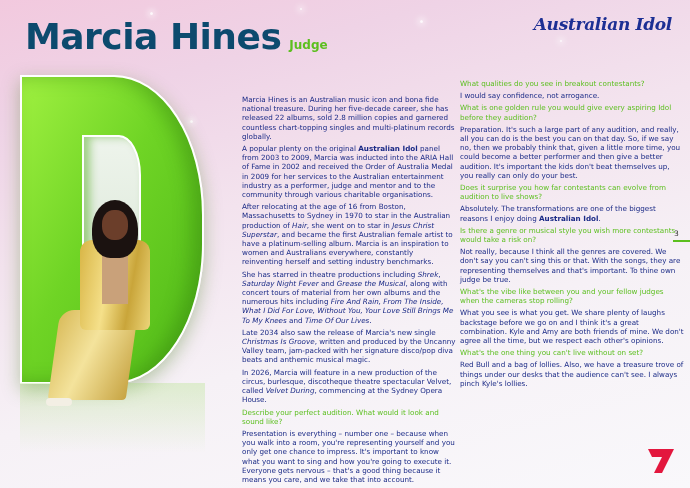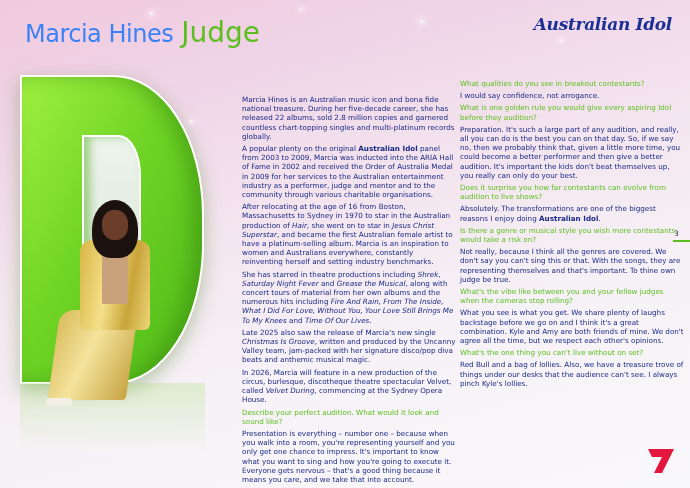--- a/index.html
+++ b/index.html
@@ -3,22 +3,22 @@
 <meta charset="utf-8">
 <style>
   html, body { margin: 0; padding: 0; }
   body {
     width: 690px; height: 488px; overflow: hidden; position: relative;
     font-family: "DejaVu Sans", sans-serif;
     background: linear-gradient(165deg, #f2c9de 0%, #efd3e6 18%, #f3e3ee 40%, #f6f1f6 65%, #f9f8fb 100%);
   }
   .sparkle { position:absolute; border-radius:50%; background:rgba(255,255,255,0.85); box-shadow:0 0 6px 2px rgba(255,255,255,0.7); }
   .title-wrap { position:absolute; left:25px; top:16px; display:flex; align-items:baseline; }
-  .title { font-family:"DejaVu Sans", sans-serif; font-weight:normal; font-size:24px; color:#3b82f6; letter-spacing:-0.5px; }
-  .subtitle { font-family:"DejaVu Sans", sans-serif; font-weight:normal; font-size:28px; color:#5cbf1f; margin-left:8px; }
+  .title { font-family:"DejaVu Sans", sans-serif; font-weight:bold; font-size:36px; color:#0c4a6e; letter-spacing:-0.5px; }
+  .subtitle { font-family:"DejaVu Sans", sans-serif; font-weight:bold; font-size:12px; color:#5cbf1f; margin-left:8px; }
   .brand { position:absolute; right:18px; top:14px; font-family:"DejaVu Serif", serif; font-style:italic; font-weight:bold; font-size:17px; color:#1c2f94; letter-spacing:-0.3px; }
   
   .hero { position:absolute; left:20px; top:75px; width:190px; height:330px; }
   .d-shape { position:absolute; left:0; top:0; width:180px; height:305px; background:linear-gradient(120deg,#9ff040 0%, #6fd425 45%, #4fb818 100%); border-radius:0 90px 90px 0 / 0 140px 140px 0; border:2px solid #ffffff; box-shadow:0 6px 18px rgba(60,120,20,0.35), inset -10px 0 18px rgba(40,110,10,0.35); }
   .d-hole { position:absolute; left:62px; top:60px; width:55px; height:178px; background:linear-gradient(180deg,#eef4ec,#d8e6d4); border-radius:0 22px 22px 0 / 0 40px 40px 0; border:2px solid #fff; box-shadow: inset 6px 0 8px rgba(80,170,30,0.5); }
   .reflection { position:absolute; left:0; top:308px; width:185px; height:70px; background:linear-gradient(180deg, rgba(150,220,90,0.25), rgba(255,255,255,0)); }
   .person { position:absolute; left:22px; top:125px; width:120px; height:215px; }
   .hair { position:absolute; left:50px; top:0; width:46px; height:58px; background:#1b1210; border-radius:50% 50% 40% 40%; }
   .face { position:absolute; left:60px; top:10px; width:26px; height:30px; background:#6b3e2a; border-radius:45%; }
   .jacket { position:absolute; left:38px; top:40px; width:70px; height:90px; background:linear-gradient(100deg,#d8b545,#f5e08a 40%,#c9a53a 70%,#ecd579); border-radius:12px 12px 6px 6px; }
@@ -68,21 +68,21 @@
     <div class="face"></div>
     <div class="shoe"></div>
   </div>
 </div>
 
 <section class="col col-left">
   <p><span>Marcia Hines is an Australian music icon and bona fide national treasure. During her five-decade career, she has released 22 albums, sold 2.8 million copies and garnered countless chart-topping singles and multi-platinum records globally.</span></p>
   <p><span>A popular plenty on the original </span><b>Australian Idol</b><span> panel from 2003 to 2009, Marcia was inducted into the ARIA Hall of Fame in 2002 and received the Order of Australia Medal in 2009 for her services to the Australian entertainment industry as a performer, judge and mentor and to the community through various charitable organisations.</span></p>
   <p><span>After relocating at the age of 16 from Boston, Massachusetts to Sydney in 1970 to star in the Australian production of </span><i>Hair</i><span>, she went on to star in </span><i>Jesus Christ Superstar</i><span>, and became the first Australian female artist to have a platinum-selling album. Marcia is an inspiration to women and Australians everywhere, constantly reinventing herself and setting industry benchmarks.</span></p>
   <p><span>She has starred in theatre productions including </span><i>Shrek</i><span>, </span><i>Saturday Night Fever</i><span> and </span><i>Grease the Musical</i><span>, along with concert tours of material from her own albums and the numerous hits including </span><i>Fire And Rain, From The Inside, What I Did For Love, Without You, Your Love Still Brings Me To My Knees</i><span> and </span><i>Time Of Our Lives</i><span>.</span></p>
-  <p><span>Late 2025 also saw the release of Marcia's new single </span><i>Christmas Is Groove</i><span>, written and produced by the Uncanny Valley team, jam-packed with her signature disco/pop diva beats and anthemic musical magic.</span></p>
+  <p><span>Late 2034 also saw the release of Marcia's new single </span><i>Christmas Is Groove</i><span>, written and produced by the Uncanny Valley team, jam-packed with her signature disco/pop diva beats and anthemic musical magic.</span></p>
   <p><span>In 2026, Marcia will feature in a new production of the circus, burlesque, discotheque theatre spectacular Velvet, called </span><i>Velvet During</i><span>, commencing at the Sydney Opera House.</span></p>
   <p class="q">Describe your perfect audition. What would it look and sound like?</p>
   <p class="a">Presentation is everything – number one – because when you walk into a room, you're representing yourself and you only get one chance to impress. It's important to know what you want to sing and how you're going to execute it. Everyone gets nervous – that's a good thing because it means you care, and we take that into account.</p>
 </section>
 
 <section class="col col-right">
   <p class="q">What qualities do you see in breakout contestants?</p>
   <p class="a">I would say confidence, not arrogance.</p>
   <p class="q">What is one golden rule you would give every aspiring Idol before they audition?</p>
   <p class="a">Preparation. It's such a large part of any audition, and really, all you can do is the best you can on that day. So, if we say no, then we probably think that, given a little more time, you could become a better performer and then give a better audition. It's important the kids don't beat themselves up, you really can only do your best.</p>

